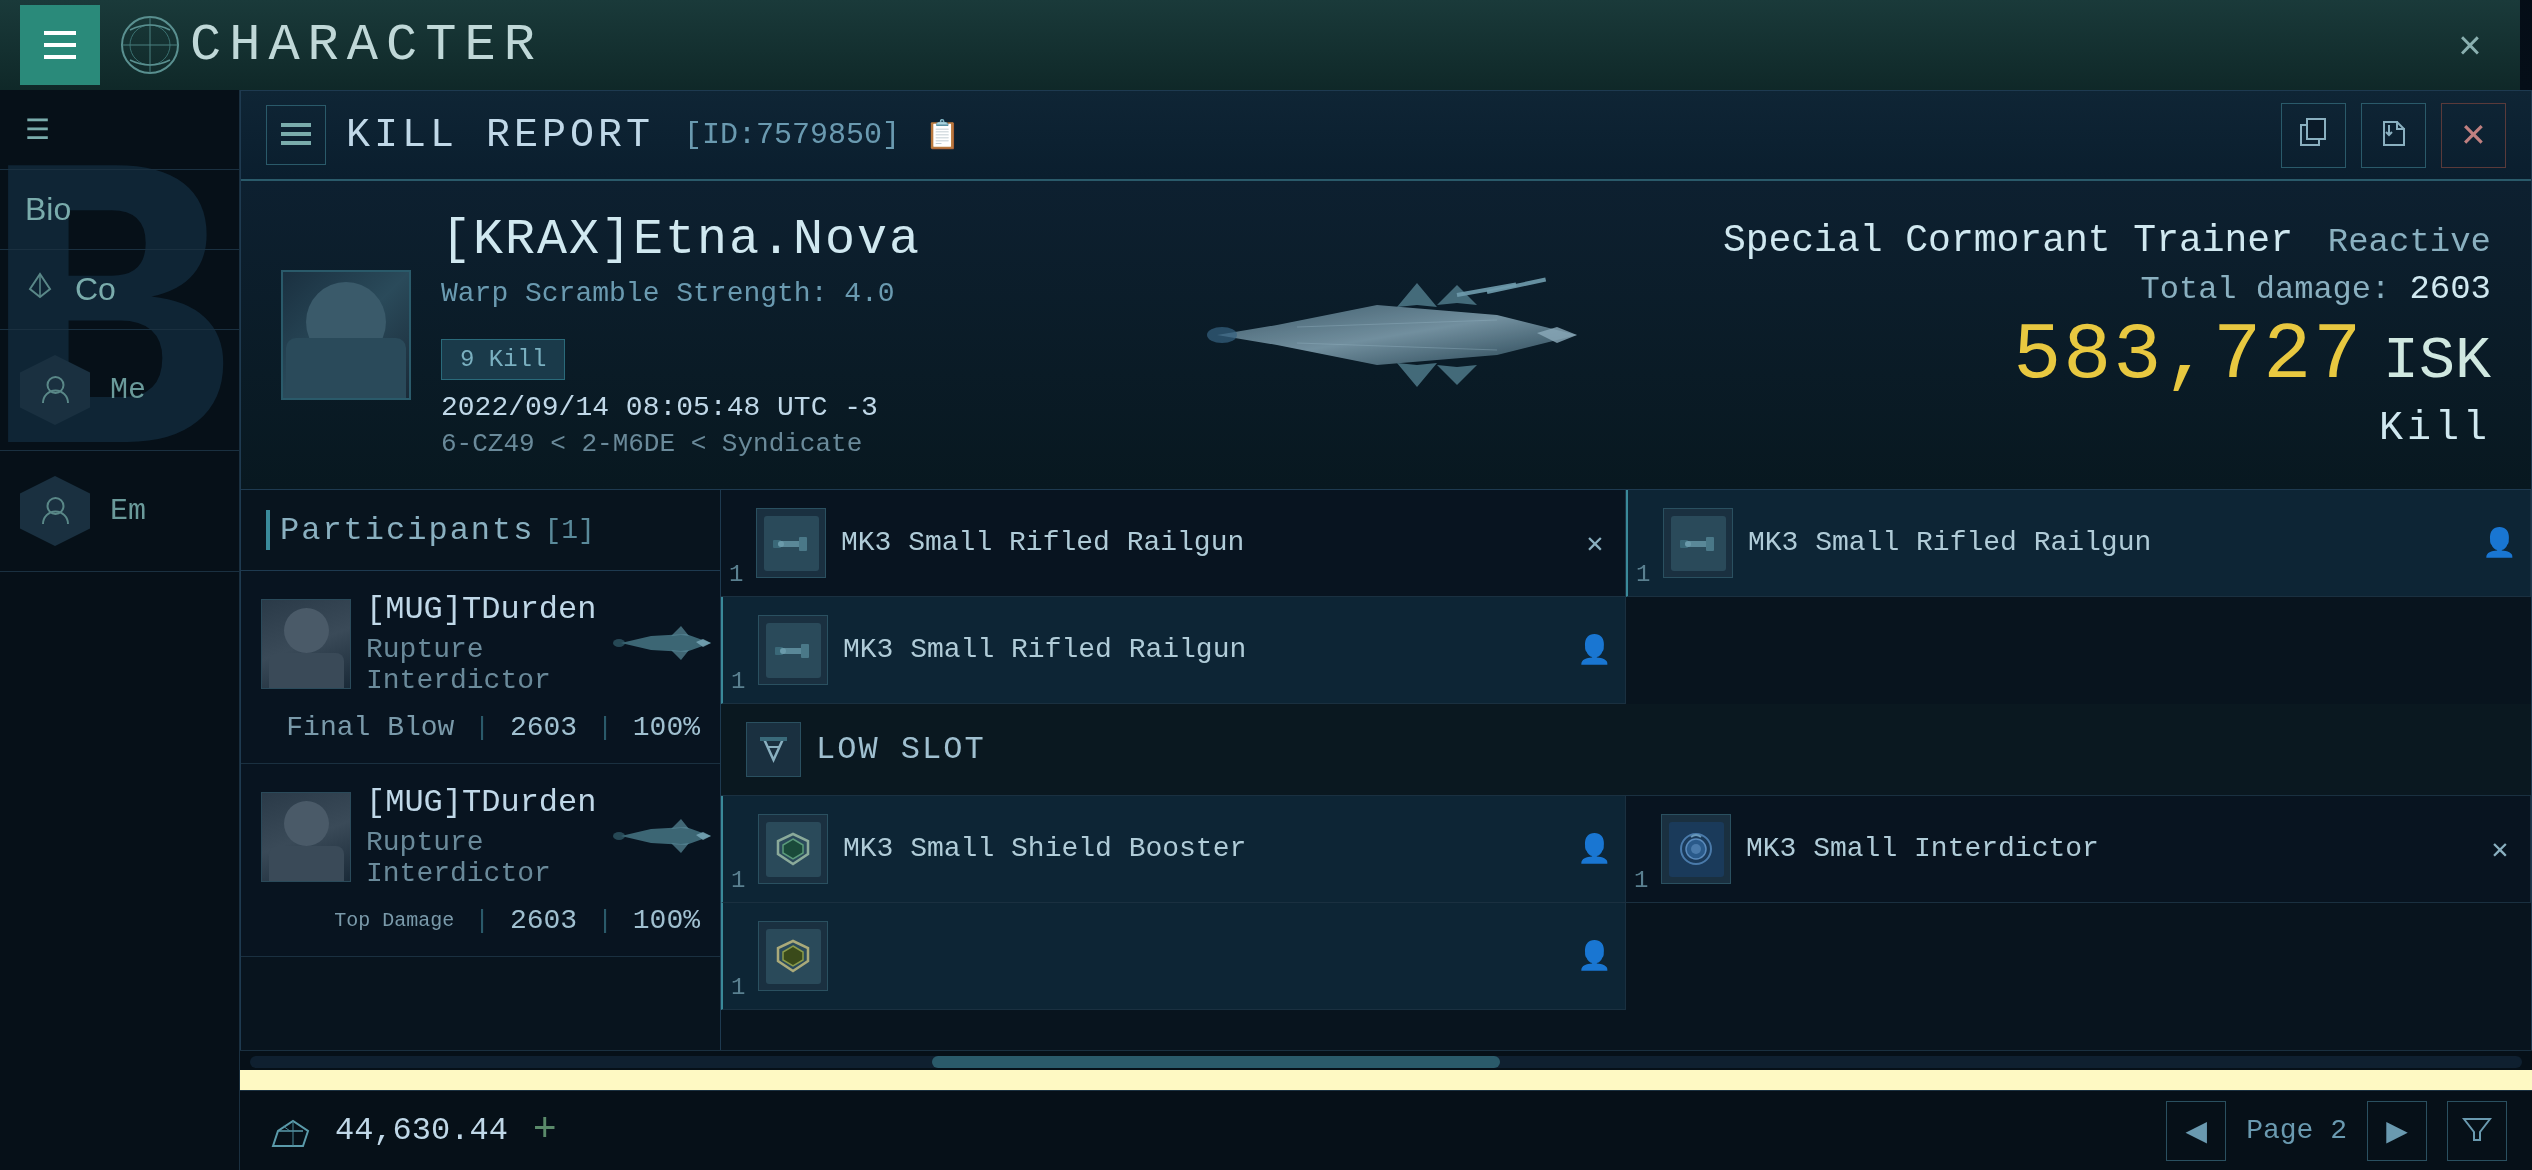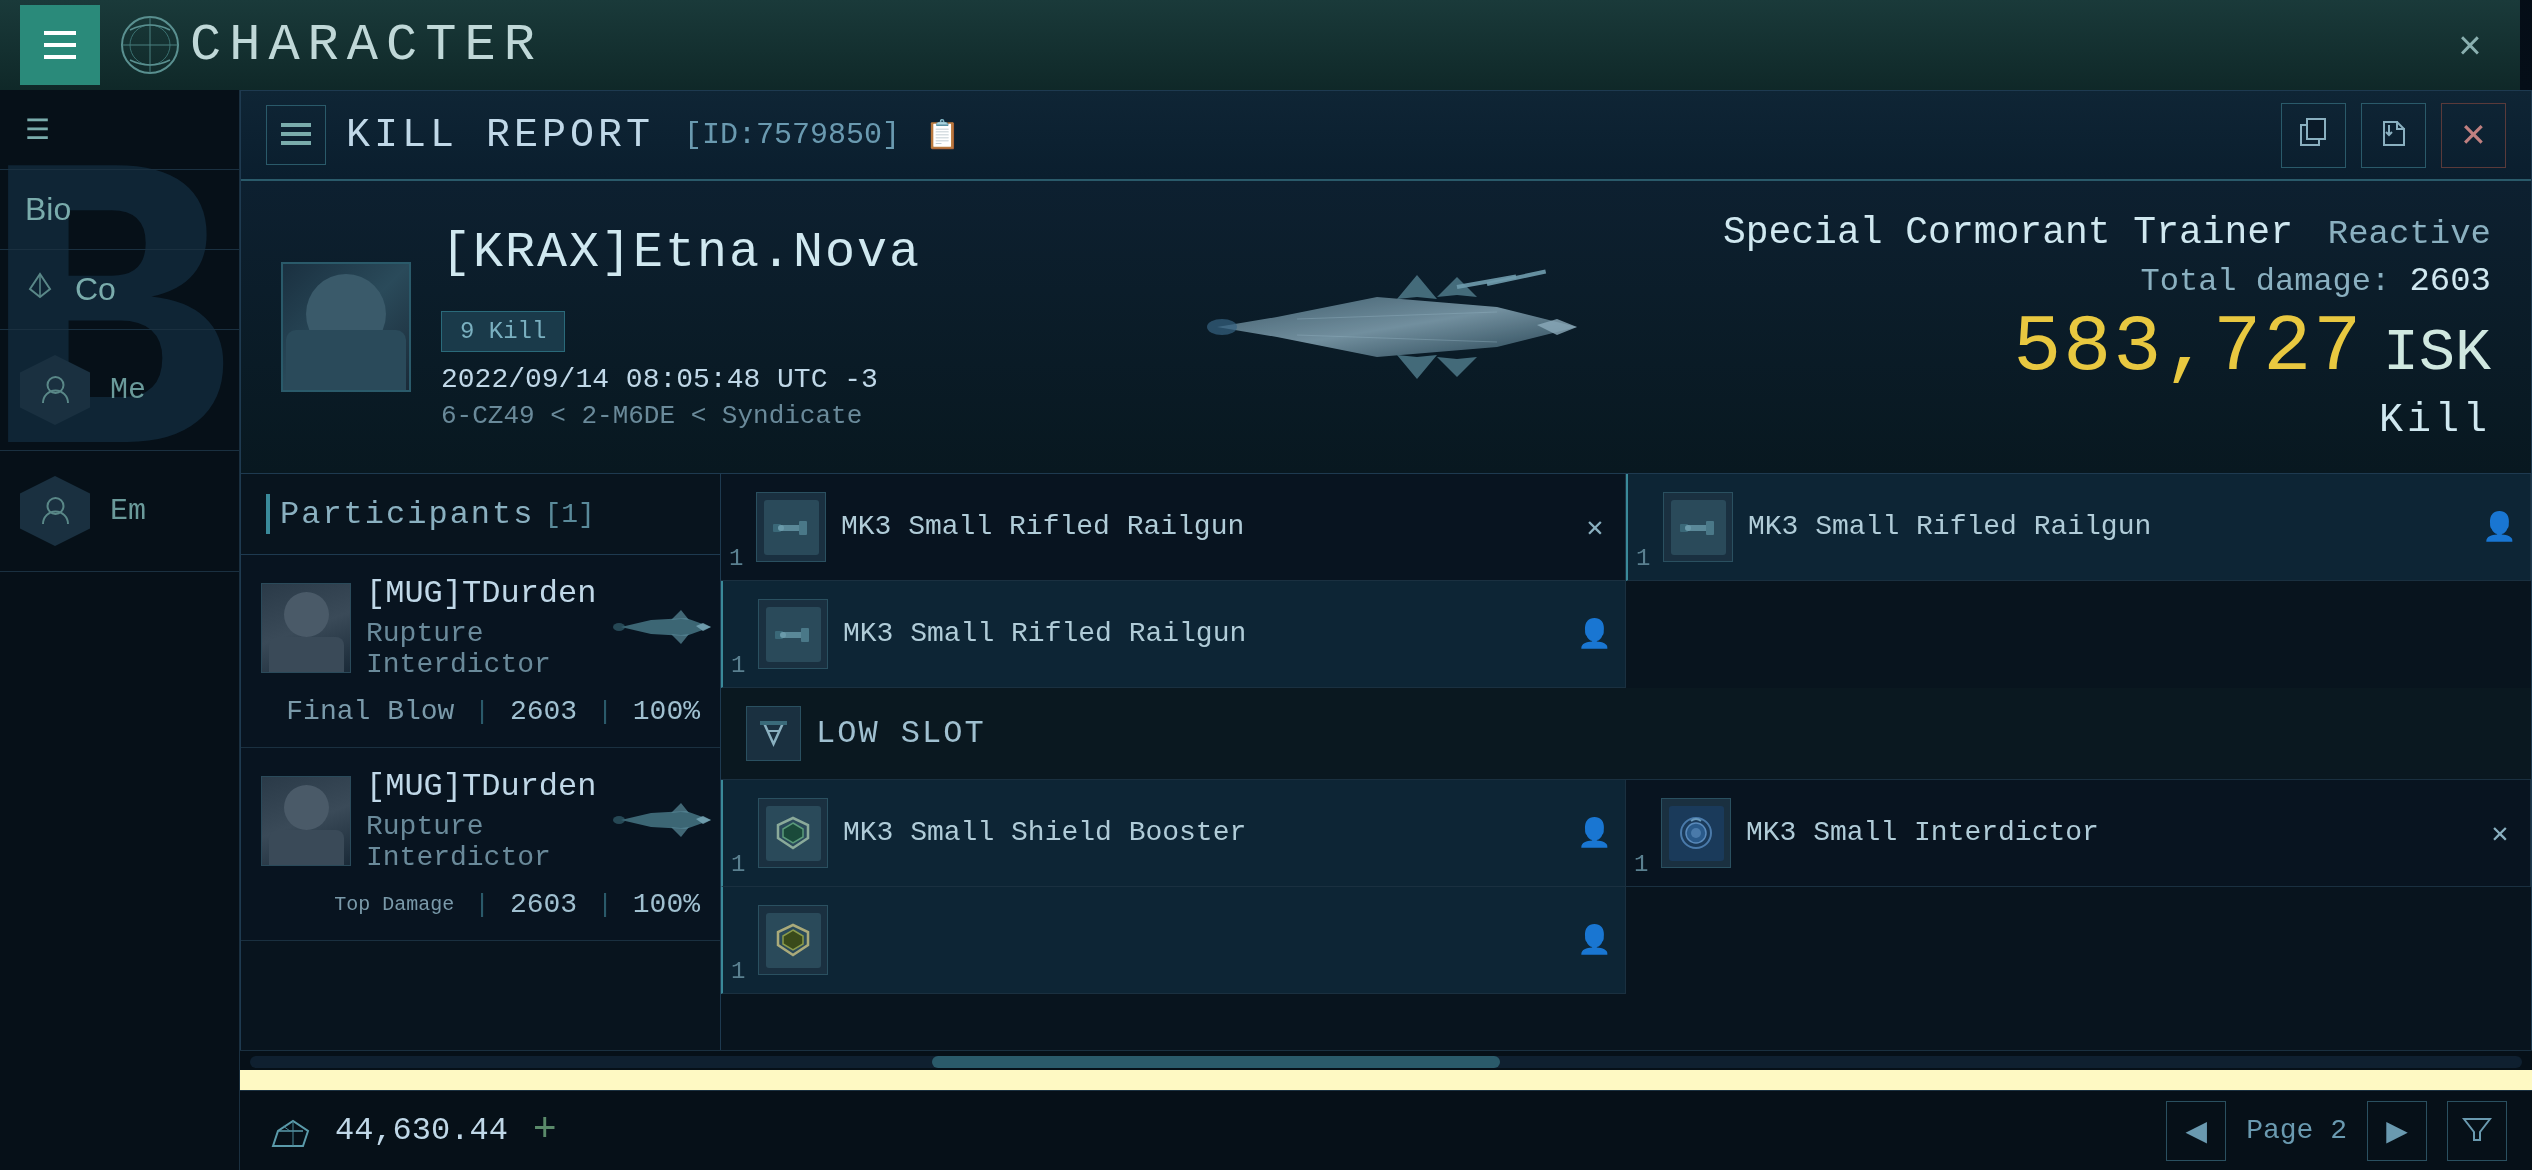--- a/index.html
+++ b/index.html
@@ -849,20 +849,21 @@
 
       <div class="victim-portrait">
         <div class="portrait-placeholder">
           <div class="portrait-face"></div>
           <div class="portrait-body"></div>
         </div>
       </div>
 
       <div class="victim-info">
         <div class="victim-name">[KRAX]Etna.Nova</div>
+        <div class="victim-warp">Warp Scramble Strength: 4.0</div>
         <div style="margin-top:15px;">
           <span class="kill-badge">9 Kill</span>
         </div>
         <div class="kill-datetime">2022/09/14 08:05:48 UTC -3</div>
         <div class="kill-location">6-CZ49 &lt; 2-M6DE &lt; Syndicate</div>
       </div>
 
       <div class="ship-image-area">
         <svg class="ship-svg" viewBox="0 0 380 160">
 

